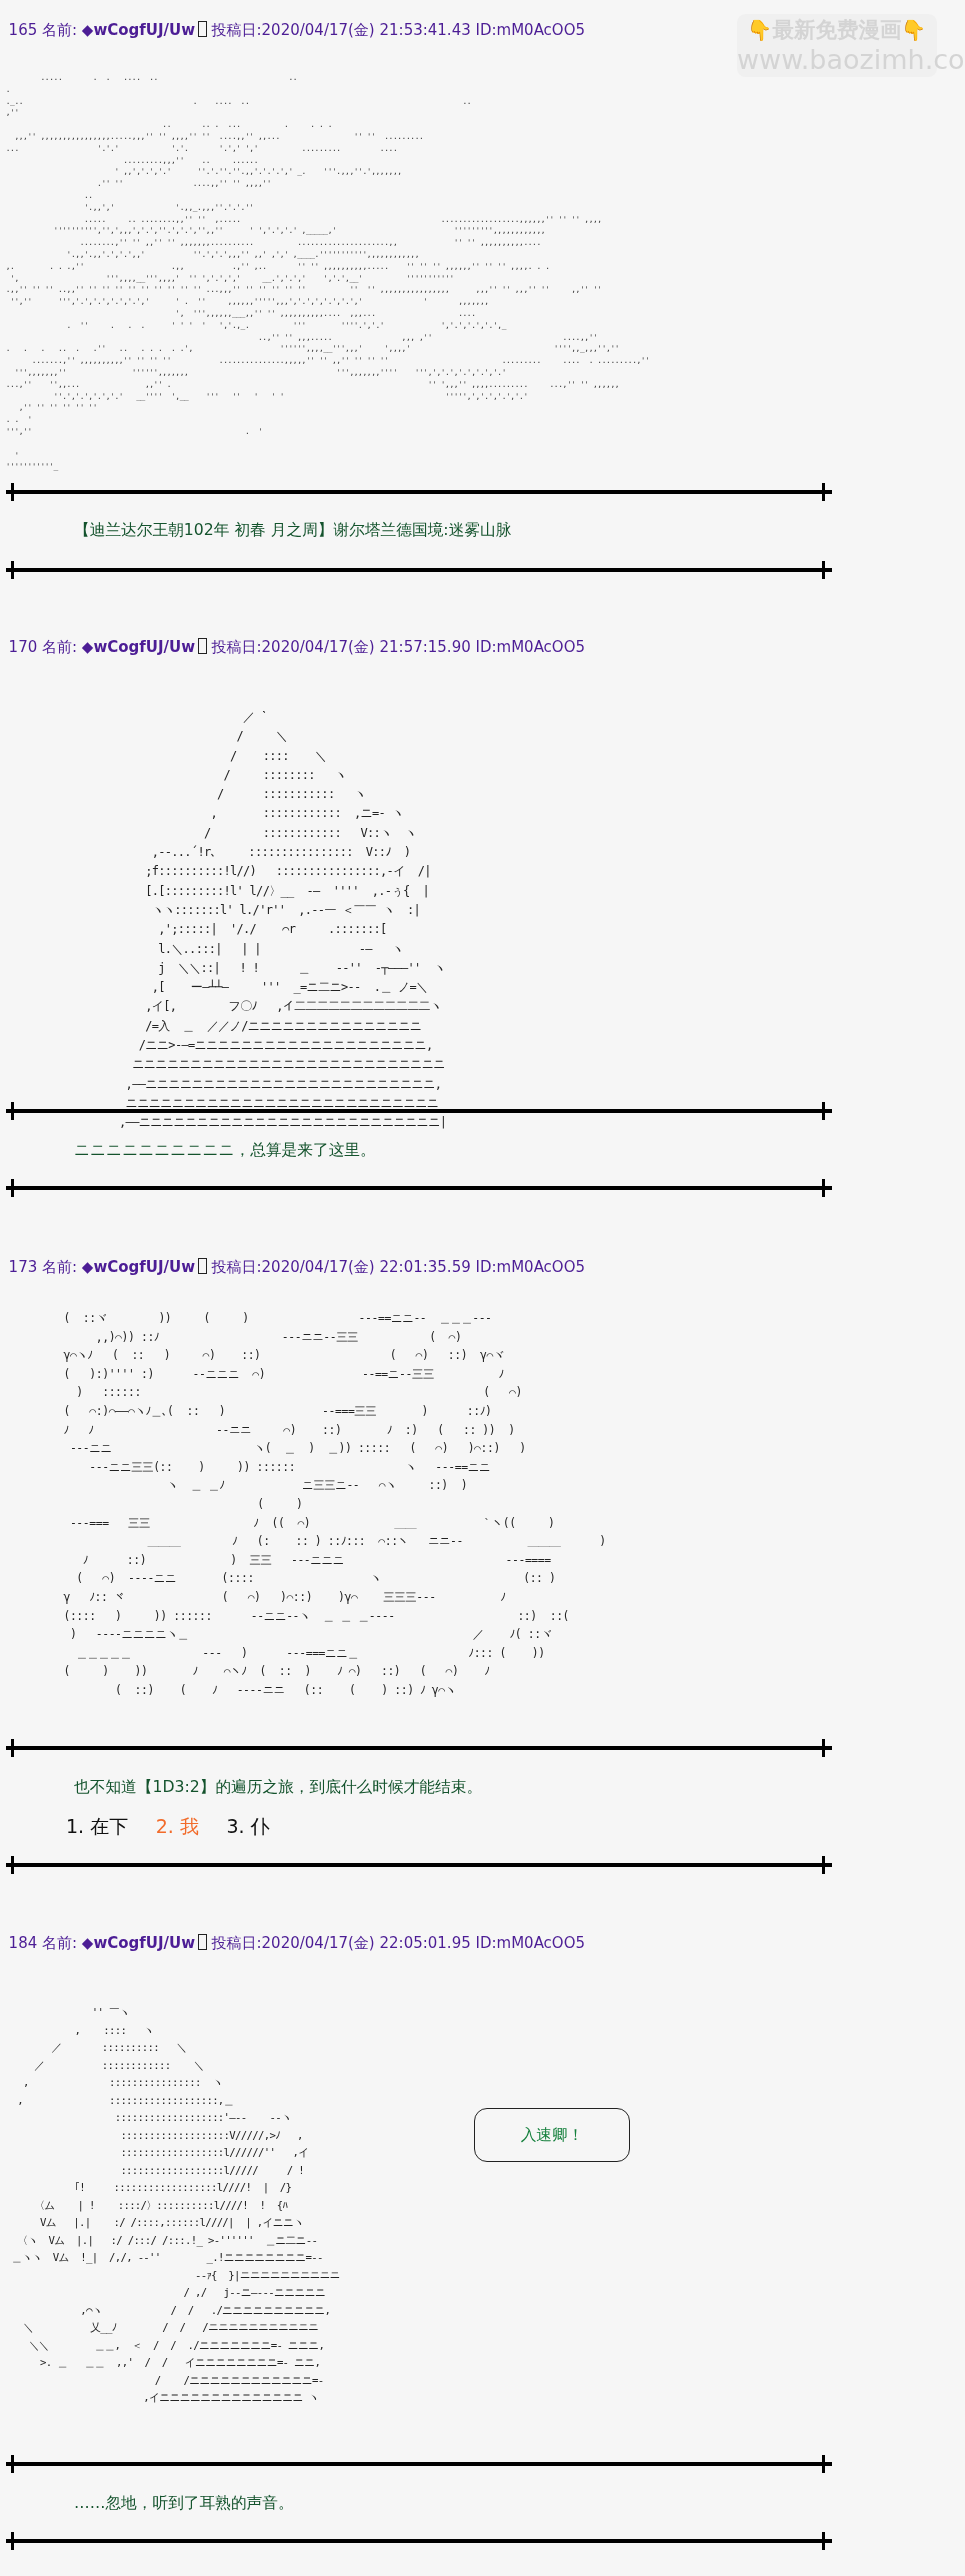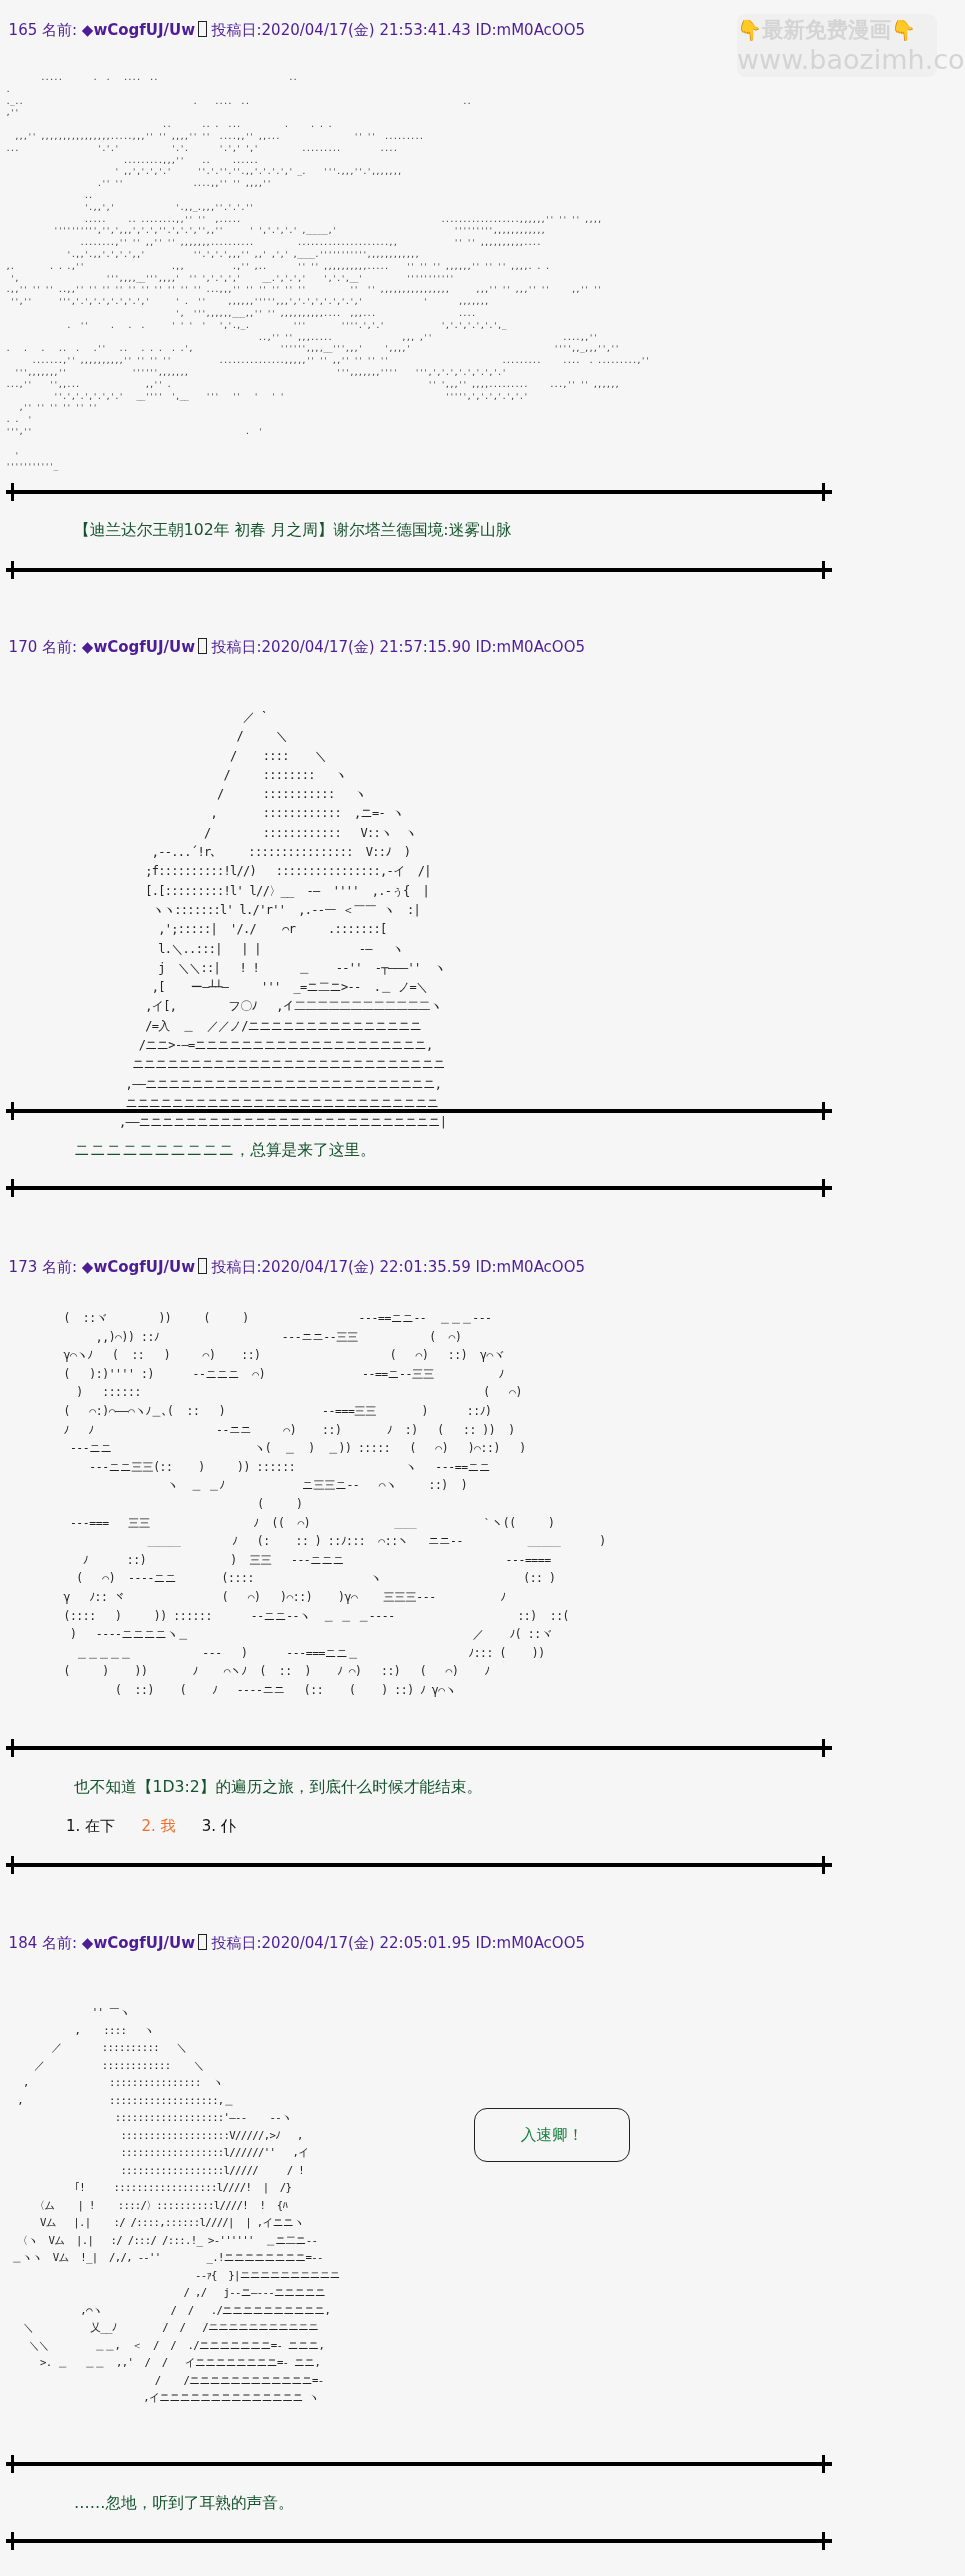--- a/index.html
+++ b/index.html
@@ -77,28 +77,28 @@
     font-size: 15.7px;
     color: #15803d;
     background: transparent;
   }
   .watermark {
     position: absolute;
     left: 737px; top: 14.3px;
     width: 200px; height: 63px;
     border-radius: 8.6px;
     background: #f0f0f0;
-    text-align: left;
+    text-align: center;
     color: #d4d4d4;
     font-family: "DejaVu Sans", sans-serif;
   }
   .watermark .wm-line1 { font-size: 21.5px; line-height: 31.5px; font-weight: bold; }
   .watermark .wm-line2 { font-size: 27px; line-height: 26px; }
   .watermark .hand { color: #f5b82a; font-size: 20px; }
-  .choices { position: absolute; left: 66px; top: 1816px; font-size: 15px; line-height: 21.5px; white-space: nowrap; }
+  .choices { position: absolute; left: 66px; top: 1816px; font-size: 19px; line-height: 21.5px; white-space: nowrap; }
   .choices span { margin-right: 21.5px; }
   .choice-hl { color: #f26b2a; }
 </style>
 </head>
 <body>
 
 <div class="watermark">
   <div class="wm-line1">
     <span class="hand">👇</span><span>最新免费漫画</span><span class="hand">👇</span>
   </div>

